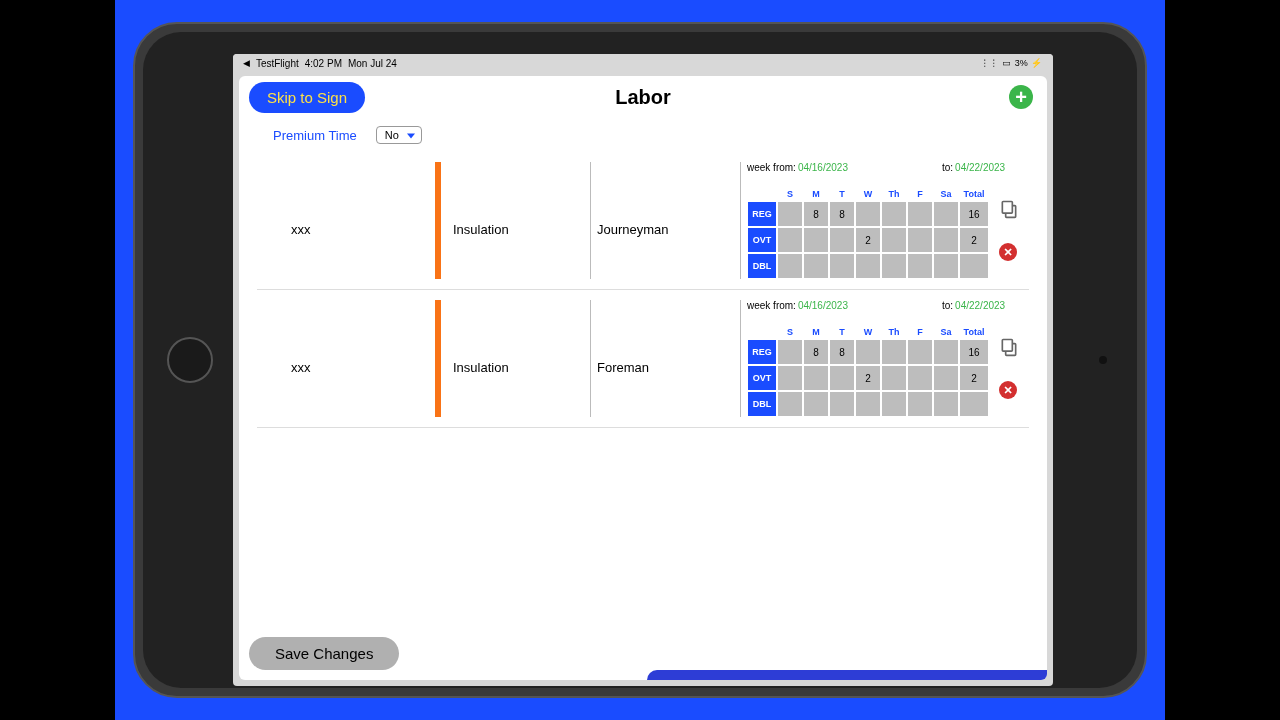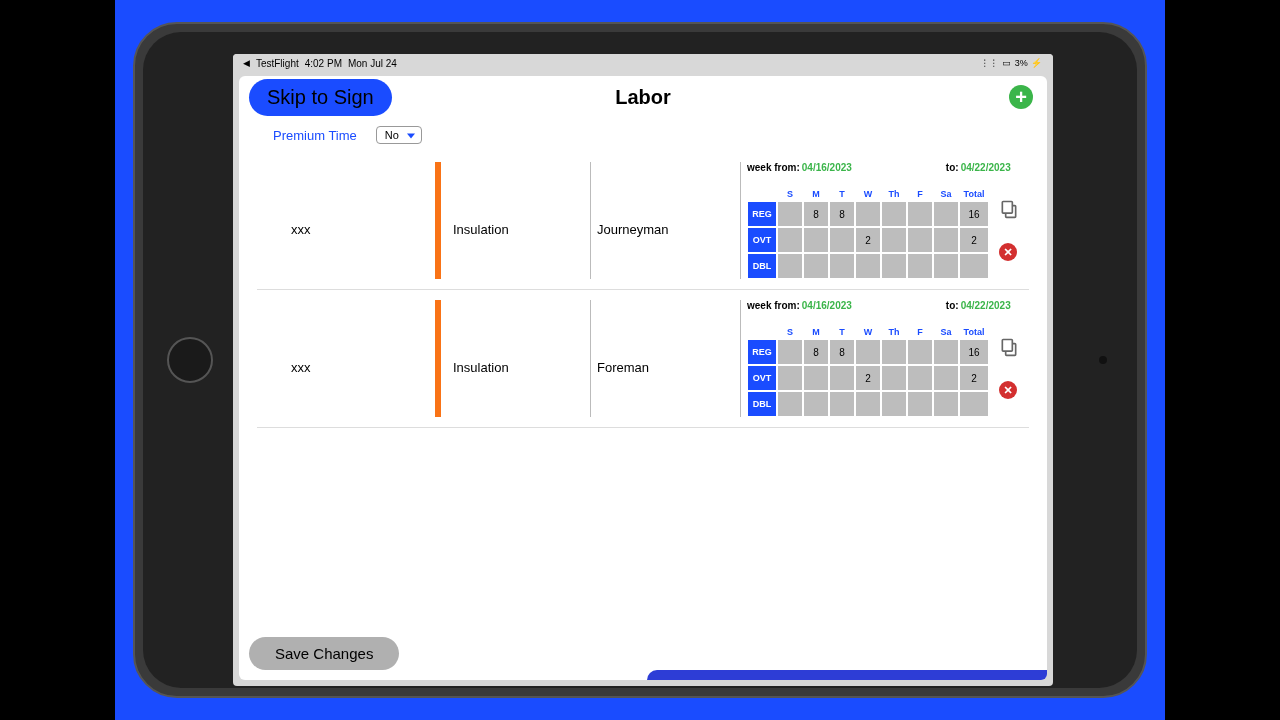--- a/index.html
+++ b/index.html
@@ -84,25 +84,25 @@
   .app-header {
     position: relative;
     height: 42px;
     display: flex;
     align-items: center;
     border-bottom: 0;
   }
   .skip-btn {
     margin-left: 10px;
     background: #1a4cff;
-    color: #000000;
+    color: #fde047;
     border: none;
     border-radius: 20px;
     padding: 7px 18px;
-    font-size: 20px;
+    font-size: 15px;
     font-weight: 500;
     cursor: pointer;
   }
   .title {
     position: absolute;
     left: 0; right: 0;
     text-align: center;
     font-size: 20px;
     font-weight: 600;
     color: #000;
@@ -174,21 +174,21 @@
     padding: 10px 0 10px 34px;
     margin: 0 18px;
     position: relative;
   }
   .row .cell { font-size: 13px; color: #000; padding-top: 60px; }
   .cell-emp { width: 150px; border-right: 6px solid #f97316; }
   .cell-trade { width: 150px; border-right: 1px solid #bbb; padding-left: 12px; }
   .cell-class { width: 150px; border-right: 1px solid #bbb; padding-left: 6px; }
   .cell-hours { flex: 1; padding-left: 6px; }
 
-  .week-range { font-size: 10px; margin-bottom: 10px; display: flex; gap: 2px; font-weight: bold; }
+  .week-range { font-size: 10px; margin-bottom: 10px; display: flex; gap: 2px; }
   .week-range .label { color: #000; }
   .week-range .date { color: #3bb54a; }
   .week-range .spacer { flex: 1; max-width: 90px; }
 
   .hours-grid {
     display: inline-block;
     position: relative;
   }
   .hours-head, .hours-row { display: flex; }
   .hours-head .hcell {

